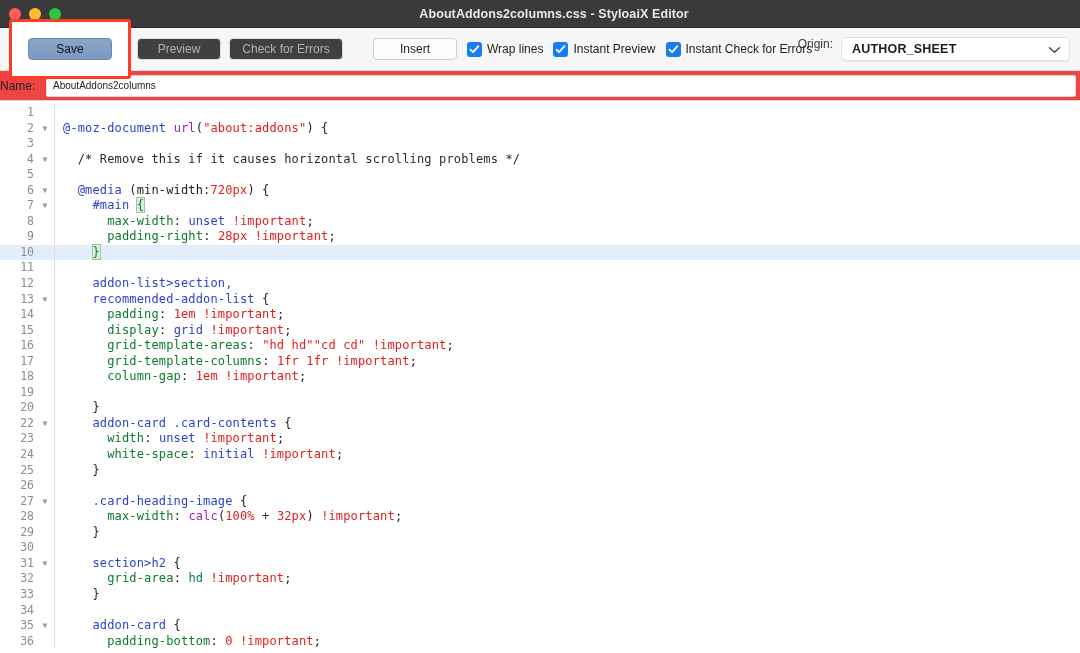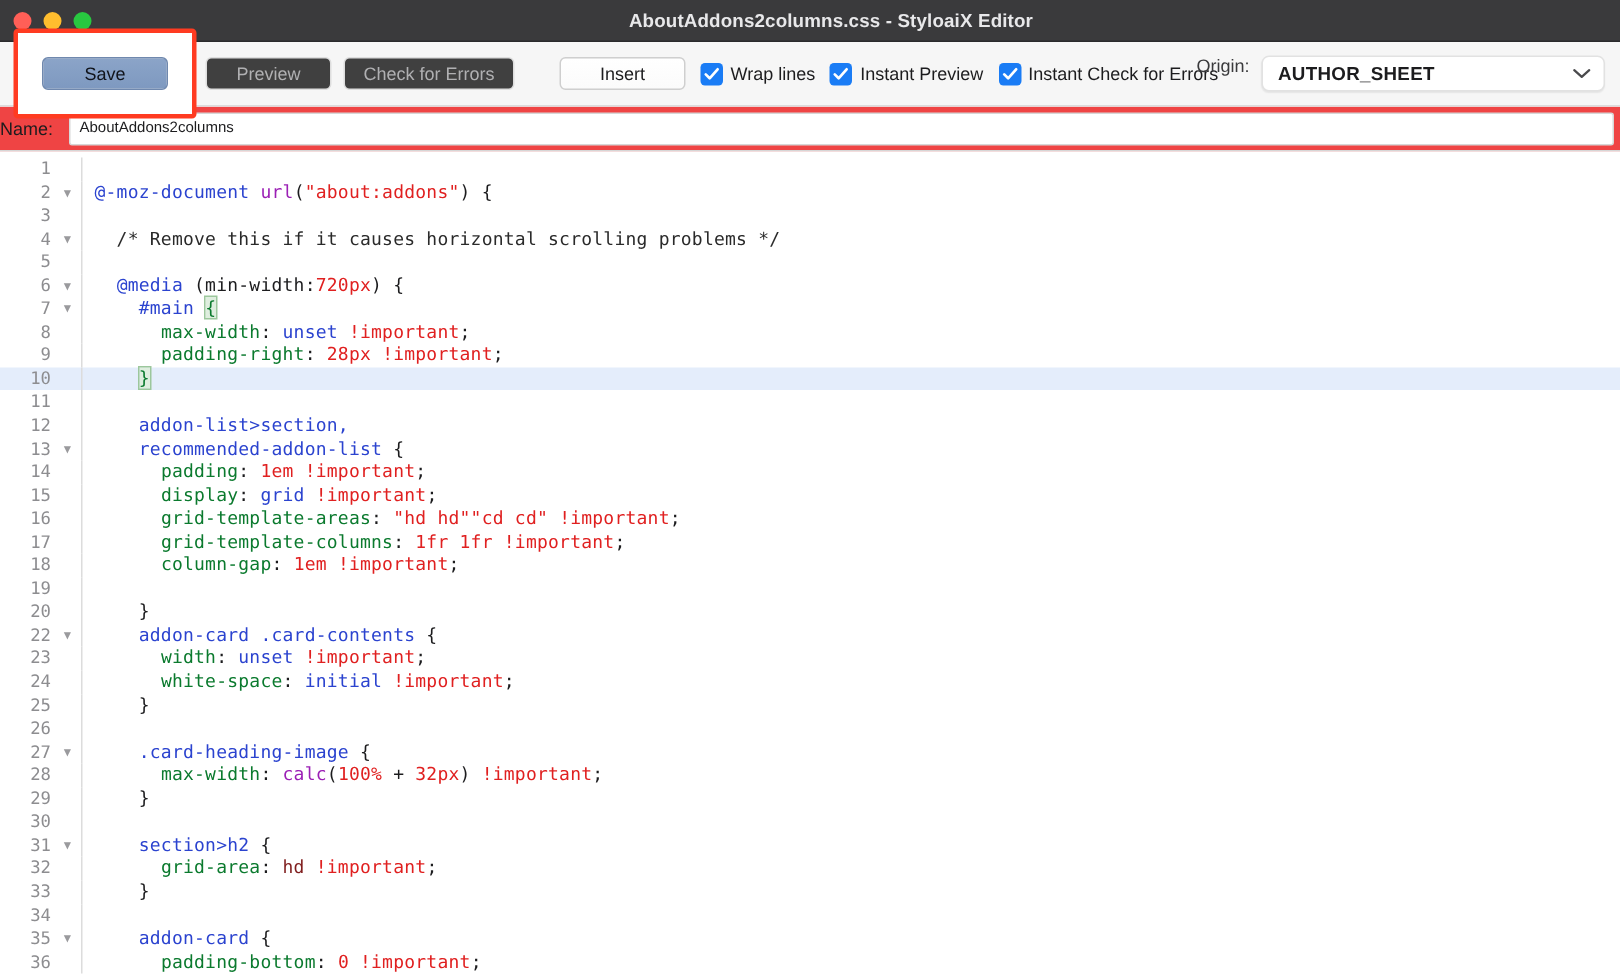--- a/index.html
+++ b/index.html
@@ -206,21 +206,21 @@
 
   
   .t-sel   { color: #2b43cf; }
   .t-at    { color: #2b43cf; }
   .t-prop  { color: #0b7a2e; }
   .t-val   { color: #2b43cf; }
   .t-num   { color: #e02020; }
   .t-str   { color: #e02020; }
   .t-imp   { color: #e02020; }
   .t-fn    { color: #9b1fb5; }
-  .t-kw    { color: #7f1d1d; }
+  .t-kw    { color: #0f766e; }
   .t-com   { color: #2a2a2a; }
   .t-punct { color: #1c1c1e; }
   .brk {
     background: #dfeedf;
     outline: 1px solid #9cc79c;
     color: #0b7a2e;
   }
 </style>
 </head>
 <body>

